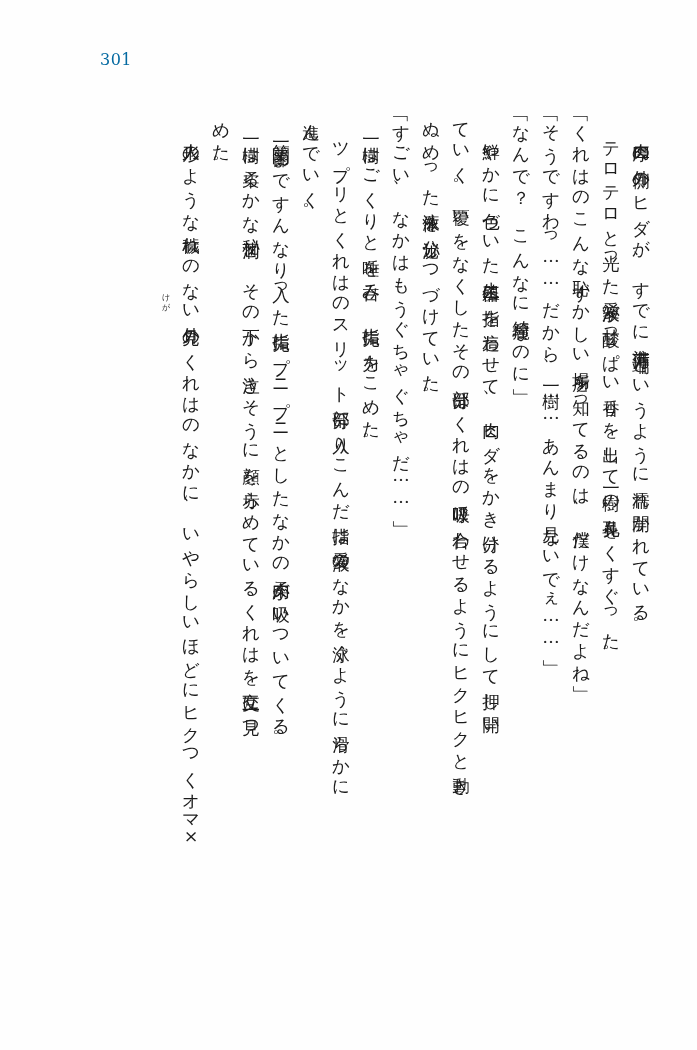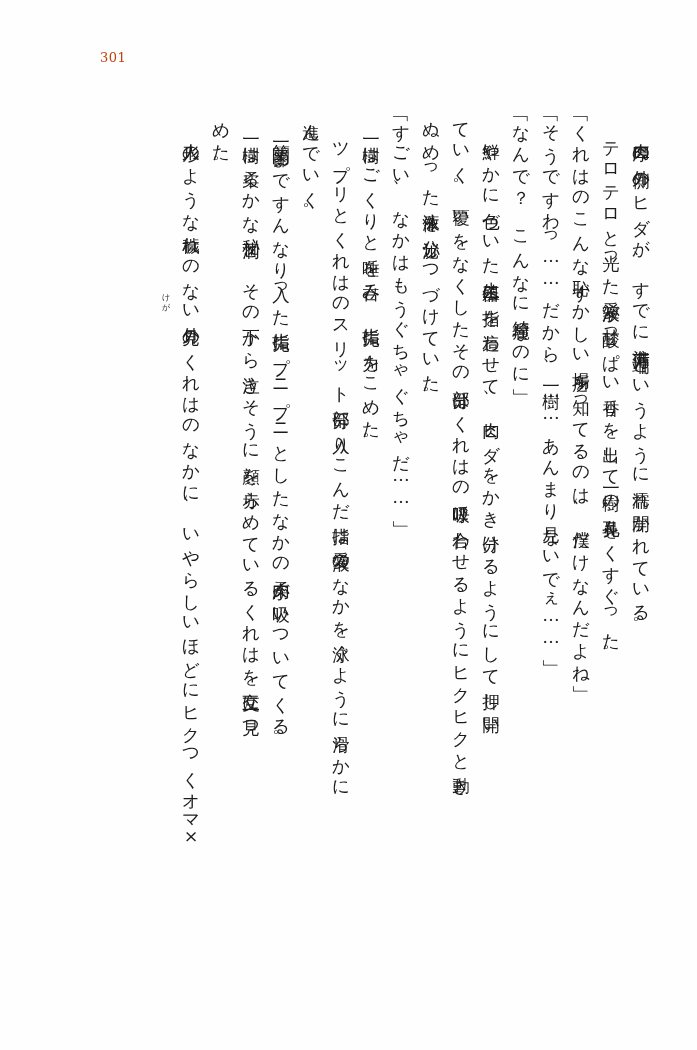--- a/index.html
+++ b/index.html
@@ -21,23 +21,23 @@
     height: 1050px;
     background: #fefefe;
     box-sizing: border-box;
   }
 
   
   .page-number {
     position: absolute;
     top: 50px;
     left: 100px;
-    font-size: 13px;
+    font-size: 16px;
     letter-spacing: 0.5px;
-    color: #c2410c;
+    color: #0369a1;
     font-family: "DejaVu Serif", "Liberation Serif", serif;
   }
 
   
   .text-block {
     position: absolute;
     top: 110px;
     right: 48px;
     left: 62px;
     bottom: 60px;

